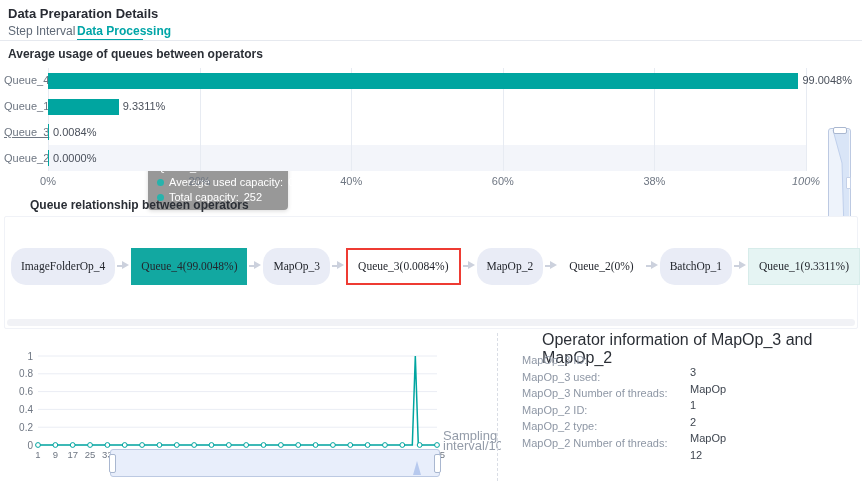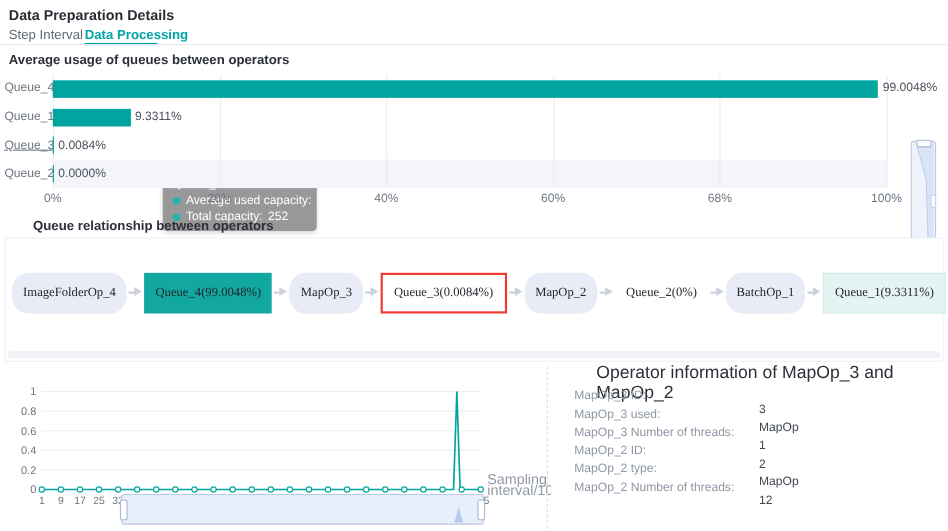--- a/index.html
+++ b/index.html
@@ -128,23 +128,23 @@
   <div class="hover-band" style="left: 48px; top: 85.25px; width: 758px; height: 25.75px;"></div>
       <div class="vgrid" style="left: 48px; top: 8px; height: 103px;"></div>
       <div class="xtick" style="left: 48px; top: 115px;">0%</div>
       <div class="vgrid" style="left: 199.6px; top: 8px; height: 103px;"></div>
       <div class="xtick" style="left: 199.6px; top: 115px;">20%</div>
       <div class="vgrid" style="left: 351.2px; top: 8px; height: 103px;"></div>
       <div class="xtick" style="left: 351.2px; top: 115px;">40%</div>
       <div class="vgrid" style="left: 502.8px; top: 8px; height: 103px;"></div>
       <div class="xtick" style="left: 502.8px; top: 115px;">60%</div>
       <div class="vgrid" style="left: 654.4px; top: 8px; height: 103px;"></div>
-      <div class="xtick" style="left: 654.4px; top: 115px;">68%</div>
+      <div class="xtick" style="left: 654.4px; top: 115px;">38%</div>
       <div class="vgrid" style="left: 806px; top: 8px; height: 103px;"></div>
-      <div class="xtick" style="left: 806px; top: 115px;">100%</div>
+      <div class="xtick" style="left: 806px; top: 115px; font-style: italic;">100%</div>
       <div class="cat-label" style="left: 4px; top: 14.375px;">Queue_4</div>
       <div class="bar" style="left: 48px; top: 12.875px; width: 750.456px; background: rgb(0, 165, 160);"></div>
       <div class="val-label" style="left: 802.456px; top: 14.375px;">99.0048%</div>
       <div class="cat-label" style="left: 4px; top: 40.125px;">Queue_1</div>
       <div class="bar" style="left: 48px; top: 38.625px; width: 70.7297px; background: rgb(0, 165, 160);"></div>
       <div class="val-label" style="left: 122.73px; top: 40.125px;">9.3311%</div>
       <div class="cat-label" style="left: 4px; top: 65.875px; text-decoration: underline;">Queue_3</div>
       <div class="bar" style="left: 48px; top: 64.375px; width: 1px; background: rgb(0, 165, 160);"></div>
       <div class="val-label" style="left: 53px; top: 65.875px;">0.0084%</div>
       <div class="cat-label" style="left: 4px; top: 91.625px;">Queue_2</div>

